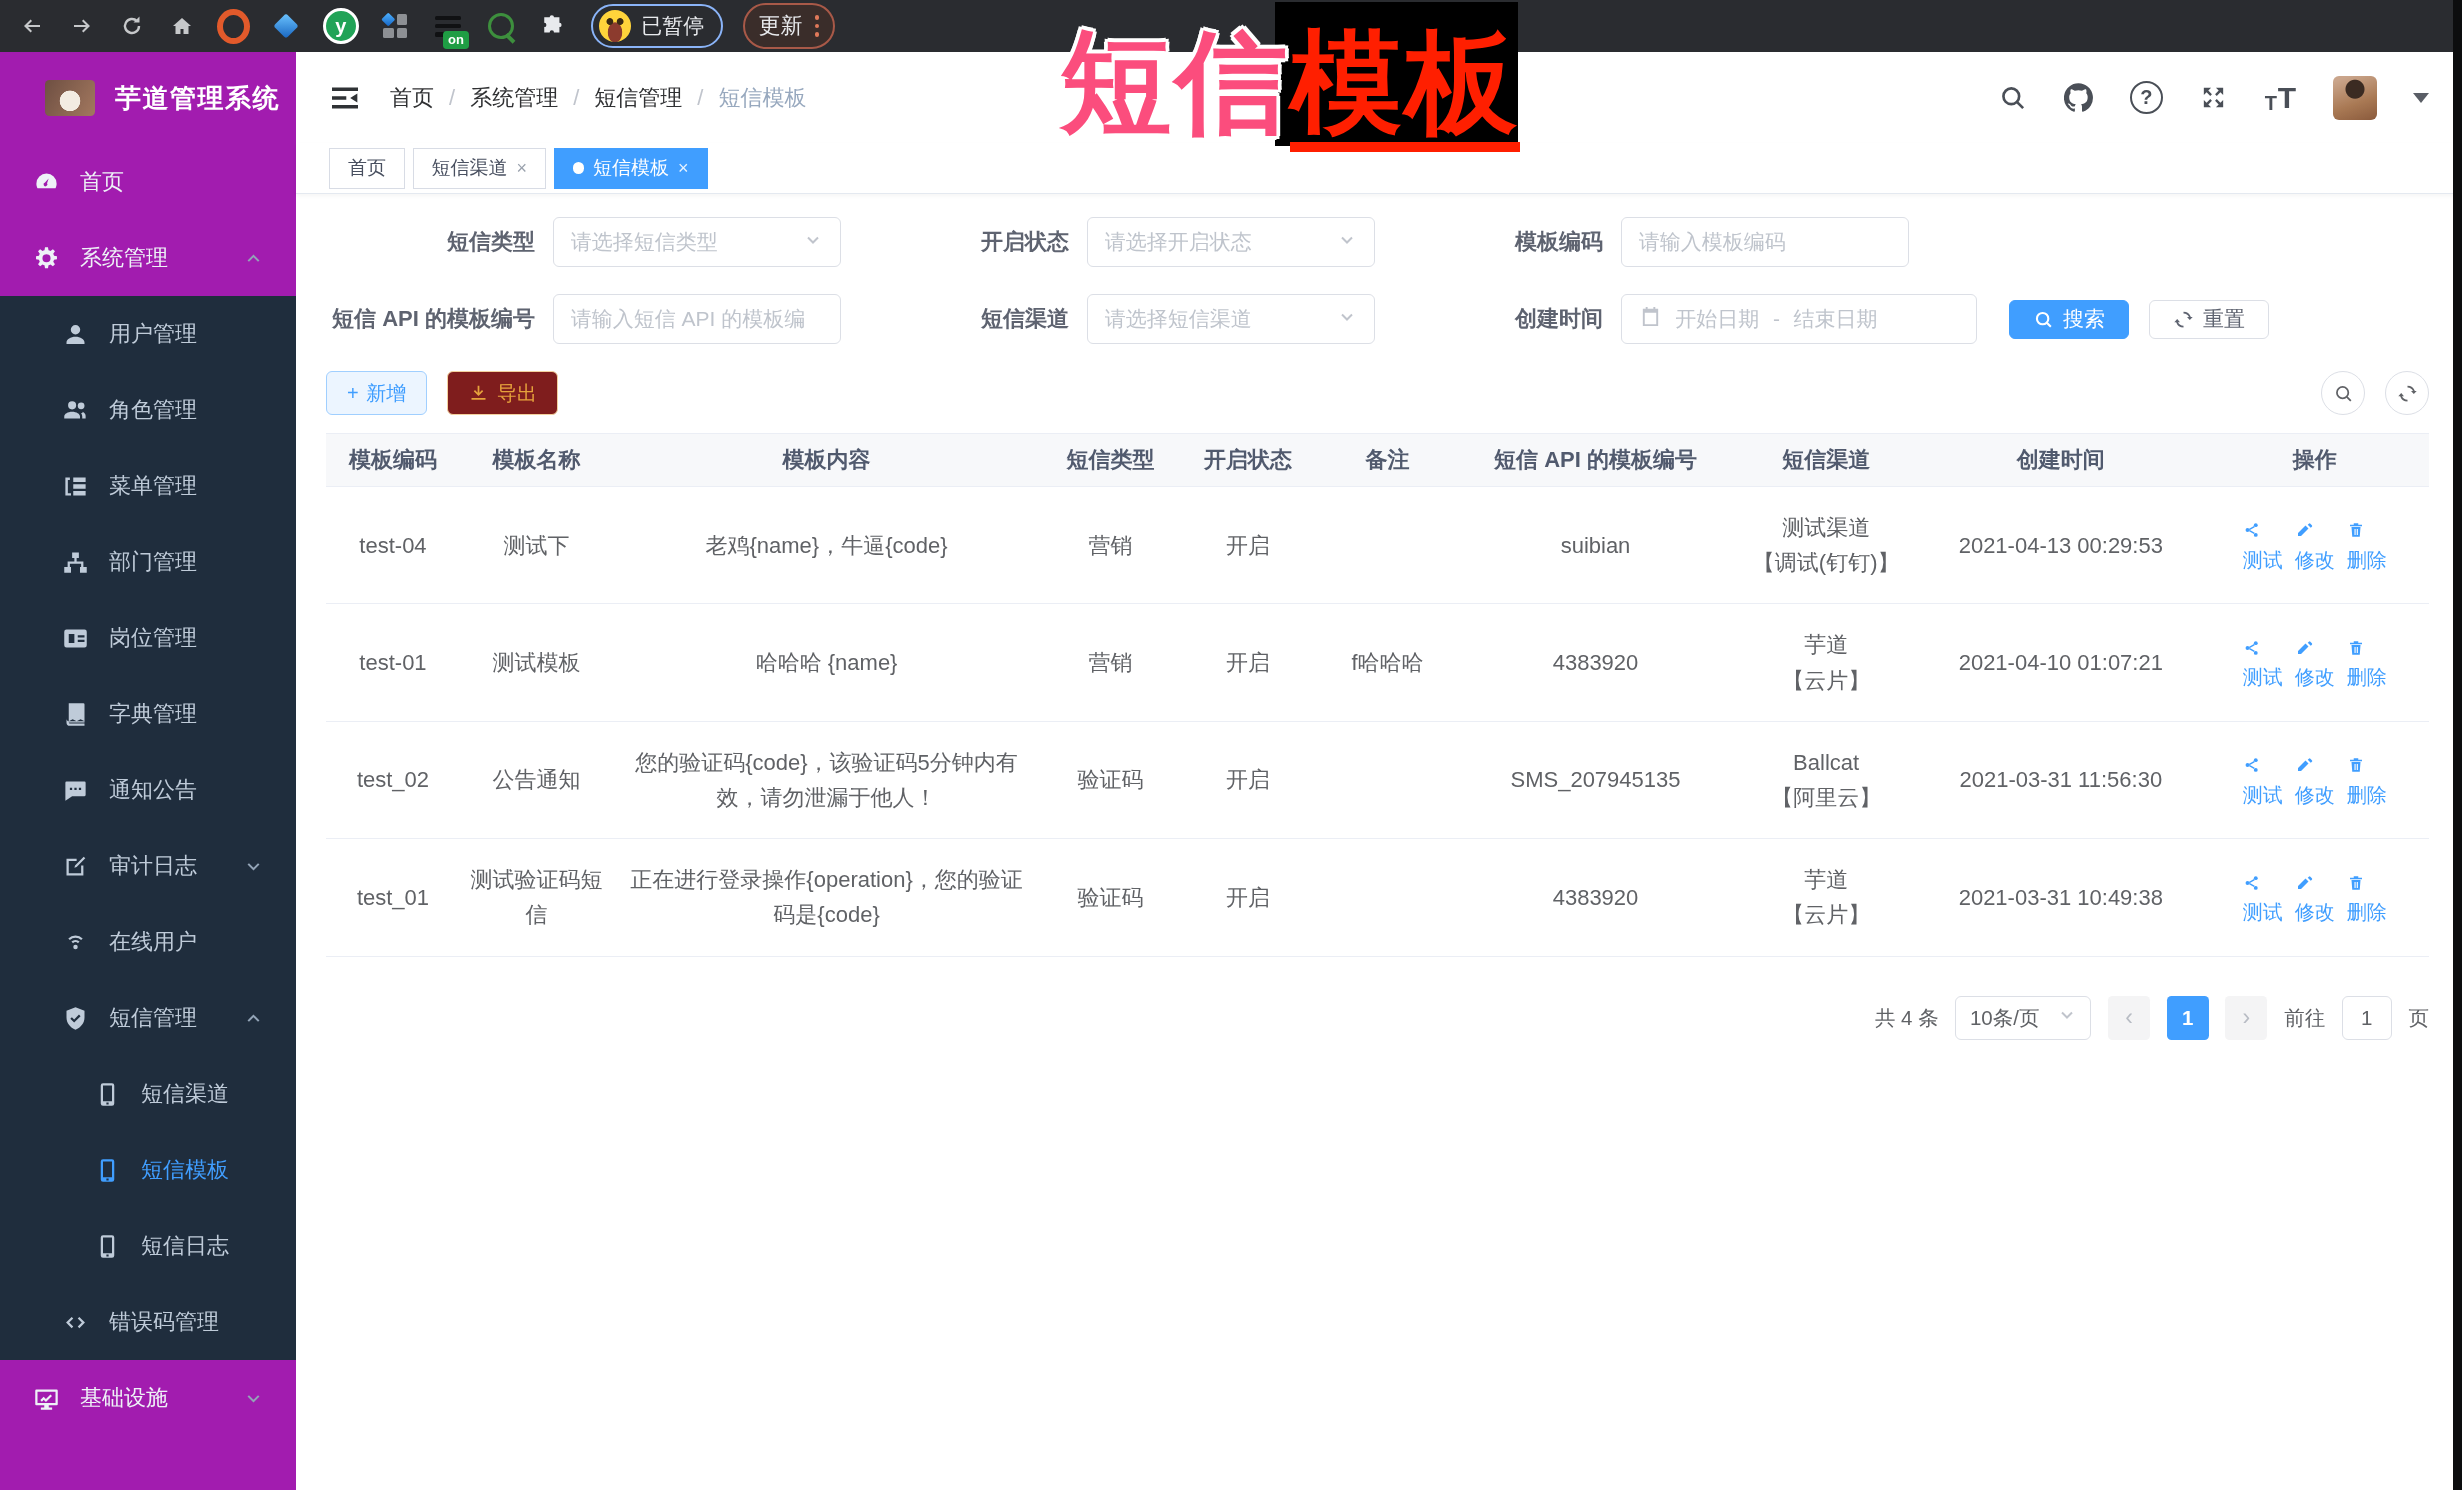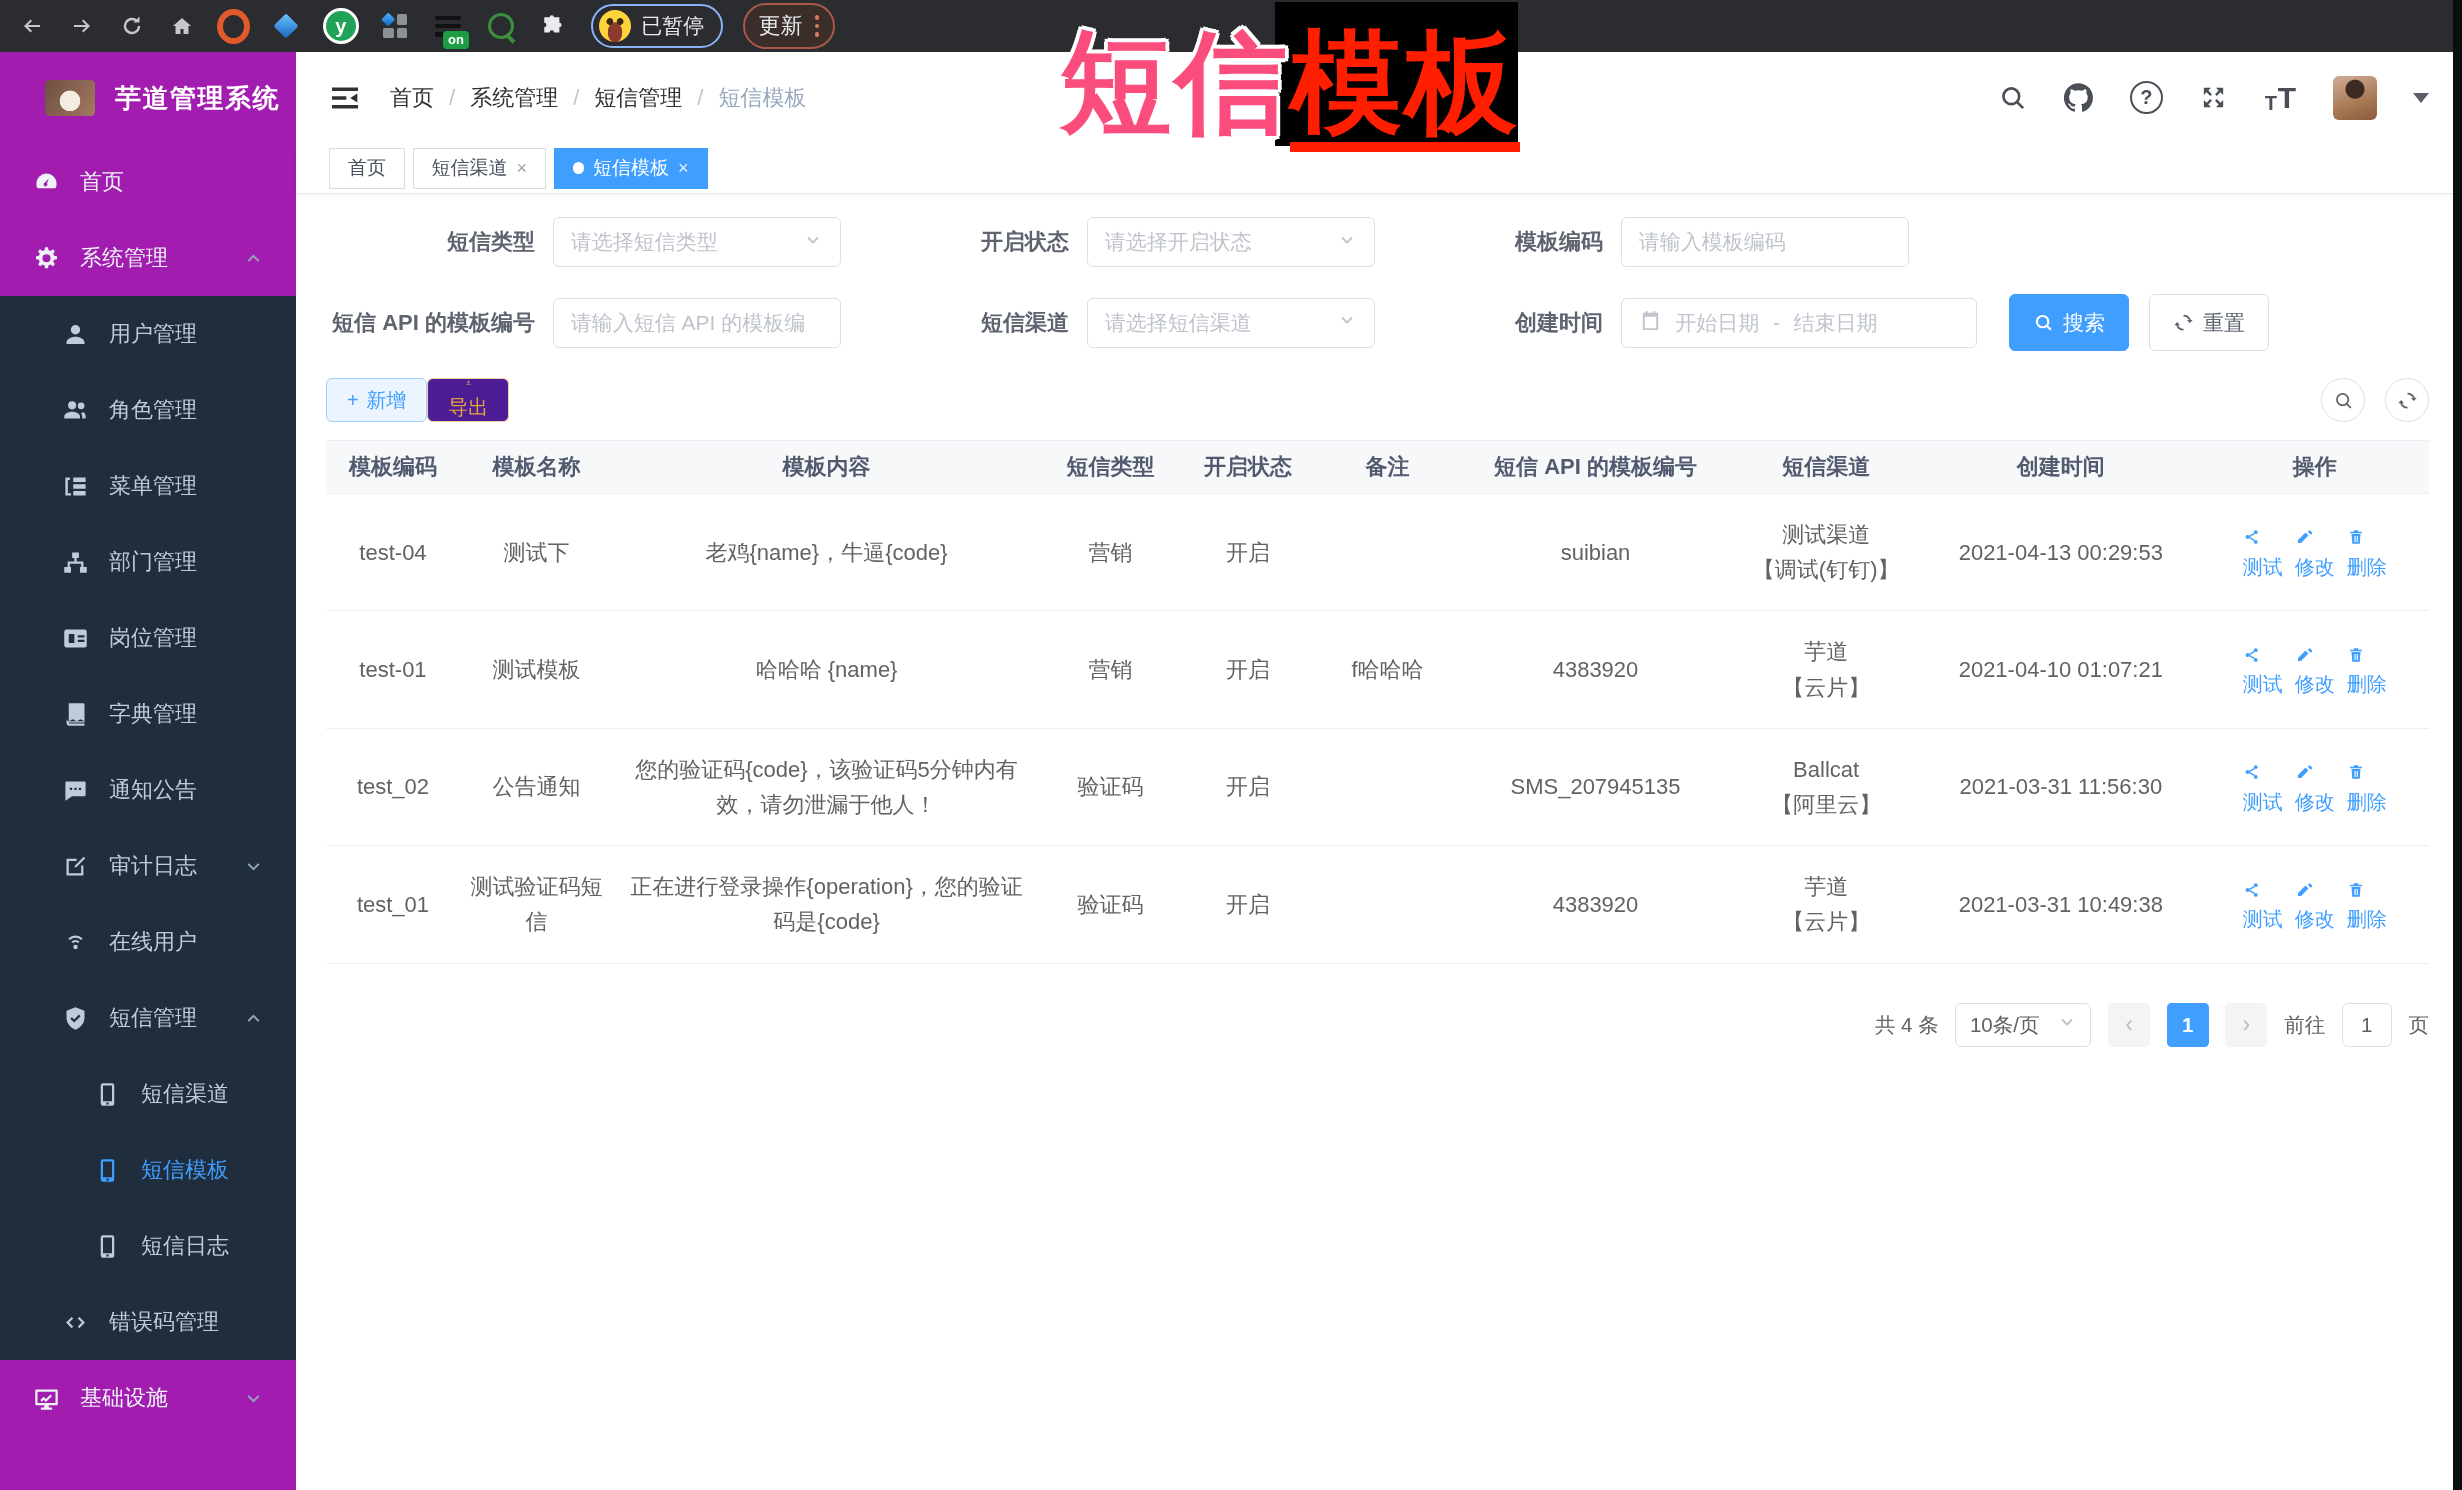--- a/index.html
+++ b/index.html
@@ -94,30 +94,30 @@
   .fitem{display:flex;align-items:center;}
   .flabel{font-weight:bold;color:#5e6370;font-size:22px;text-align:right;padding-right:18px;box-sizing:border-box;}
   .wlab1{width:227px;}.wlab2{width:246px;}.wlab3{width:246px;}
   .ctrl{height:50px;border:1.5px solid #dcdfe6;border-radius:6px;display:flex;align-items:center;padding:0 16.7px;box-sizing:border-box;font-size:21px;color:#bfc4cc;background:#fff;}
   .ctrl.w380{width:288px;justify-content:space-between;}
   .ctrl.date{width:356px;gap:13.6px;justify-content:flex-start;}
   .ph{color:#bfc4cc;white-space:nowrap;overflow:hidden;}
   .selarrow svg{width:20px;height:20px;fill:none;stroke:#c0c4cc;stroke-width:2.4;}
   .calic svg{width:23px;height:23px;fill:#c0c4cc;}
   .datesep{color:#bfc4cc;}
-  .btn{display:flex;align-items:center;gap:9px;height:57px;border-radius:6px;font-size:21px;padding:4px 23px;cursor:pointer;box-sizing:border-box;white-space:nowrap;}
+  .btn{display:flex;align-items:center;gap:9px;height:39px;border-radius:6px;font-size:21px;padding:4px 23px;cursor:pointer;box-sizing:border-box;white-space:nowrap;}
   .btn svg{width:21px;height:21px;}
   .btn-search{background:#409eff;color:#fff;border:1.5px solid #409eff;margin-left:32px;}
   .btn-reset{background:#fff;color:#5e6370;border:1.5px solid #dcdfe6;margin-left:20px;}
 
   
   .toolrow{display:flex;align-items:center;margin:10.6px 0 18px 0;}
   .btn-sm{height:44px;font-size:20px;padding:0 20px;gap:7.6px;}
   .btn-add{background:#ecf5ff;border:1.5px solid #a0cfff;color:#409eff;}
-  .btn-export{background:#4c1d95;border:1.5px solid #f3d19e;color:#e6a23c;flex-direction:column;}
+  .btn-export{background:#7f1d1d;border:1.5px solid #f3d19e;color:#e6a23c;margin-left:20px;}
   .circles{margin-left:auto;display:flex;gap:20px;}
   .cbtn{width:42px;height:42px;border:1.5px solid #dcdfe6;border-radius:50%;display:flex;align-items:center;justify-content:center;color:#606266;background:#fff;cursor:pointer;}
   .cbtn svg{width:21px;height:21px;}
 
   
   table{width:100%;border-collapse:collapse;table-layout:fixed;font-size:22px;color:#606266;}
   thead th{height:50px;background:#f7f8fa;color:#515a6e;font-weight:bold;border-top:1.5px solid #ebeef5;border-bottom:1.5px solid #ebeef5;text-align:center;white-space:nowrap;overflow:hidden;}
   tbody td{border-bottom:1.5px solid #ebeef5;padding:23px 9px;text-align:center;vertical-align:middle;line-height:1.6;}
   tbody tr{min-height:102px;}
   .acts{white-space:nowrap;}

